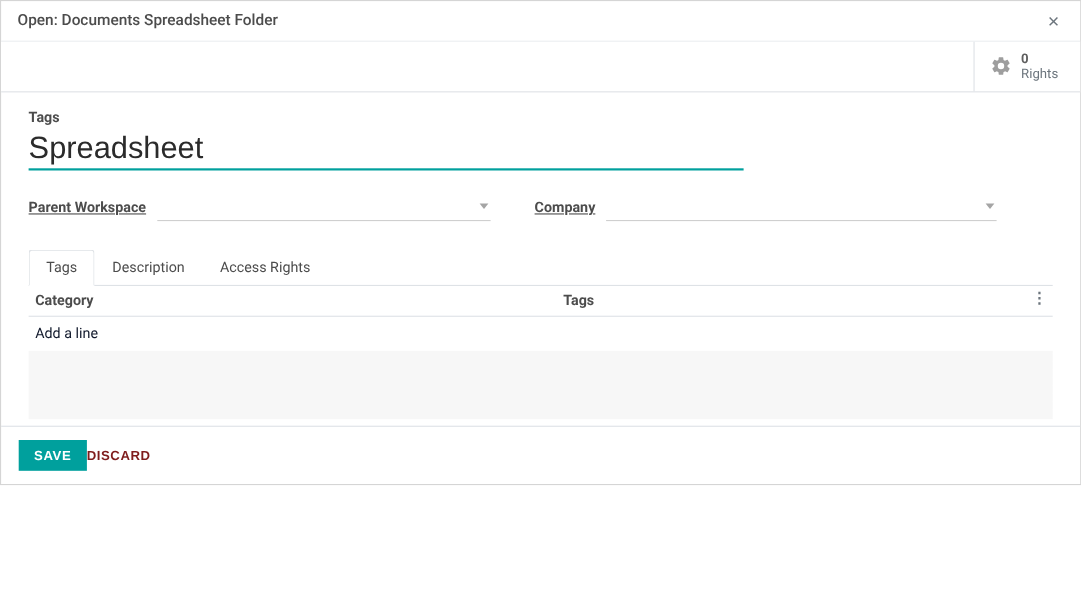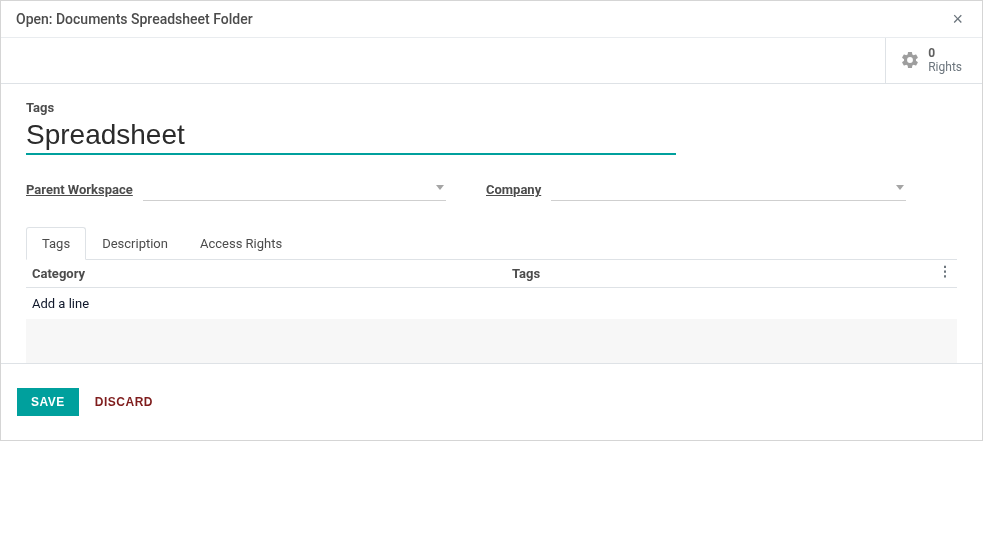--- a/index.html
+++ b/index.html
@@ -26,21 +26,21 @@
   .tabs-wrap { margin-top: 26px; }
   .tabs { display: flex; border-bottom: 1px solid #dee2e6; }
   .tab { padding: 8px 15px; font-size: 13px; color: #4c4c4c; border: 1px solid transparent; border-bottom: none; margin-bottom: -1px; cursor: pointer; }
   .tab.active { border-color: #dee2e6; border-bottom: 1px solid #fff; border-radius: 3px 3px 0 0; background: #fff; }
   .list-header { display: flex; padding: 6px 0 6px 6px; border-bottom: 1px solid #dee2e6; font-size: 13px; font-weight: 700; color: #4c4c4c; position: relative; justify-content: center; }
   .col-cat { width: 480px; }
   .col-tags { flex: 1; }
   .kebab { position: absolute; right: 6px; top: 4px; color: #6c757d; cursor: pointer; font-size: 14px; line-height: 1; letter-spacing: -1px; }
   .list-row { padding: 8px 0 8px 6px; }
   .add-line { color: #0f172a; font-size: 13px; cursor: pointer; }
-  .modal-footer { border-top: 1px solid #dee2e6; padding: 24px 16px; display: flex; gap: 16px; align-items: center; }
+  .modal-footer { border-top: 1px solid #dee2e6; padding: 12px 16px; display: flex; align-items: center; }
   .btn-primary { background: #00a09d; color: #fff; border: none; padding: 7px 14px; font-size: 12px; font-weight: 700; letter-spacing: 0.5px; cursor: pointer; }
   .btn-link { background: none; border: none; color: #7f1d1d; font-size: 12px; font-weight: 700; letter-spacing: 0.5px; cursor: pointer; }
   .striped { background: linear-gradient(#f7f7f7, #f7f7f7); height: 62px; margin-top: 0; }
 </style>
 </head>
 <body>
 
 <div class="modal">
   <div class="modal-header">
     <span class="modal-title">Open: Documents Spreadsheet Folder</span>

